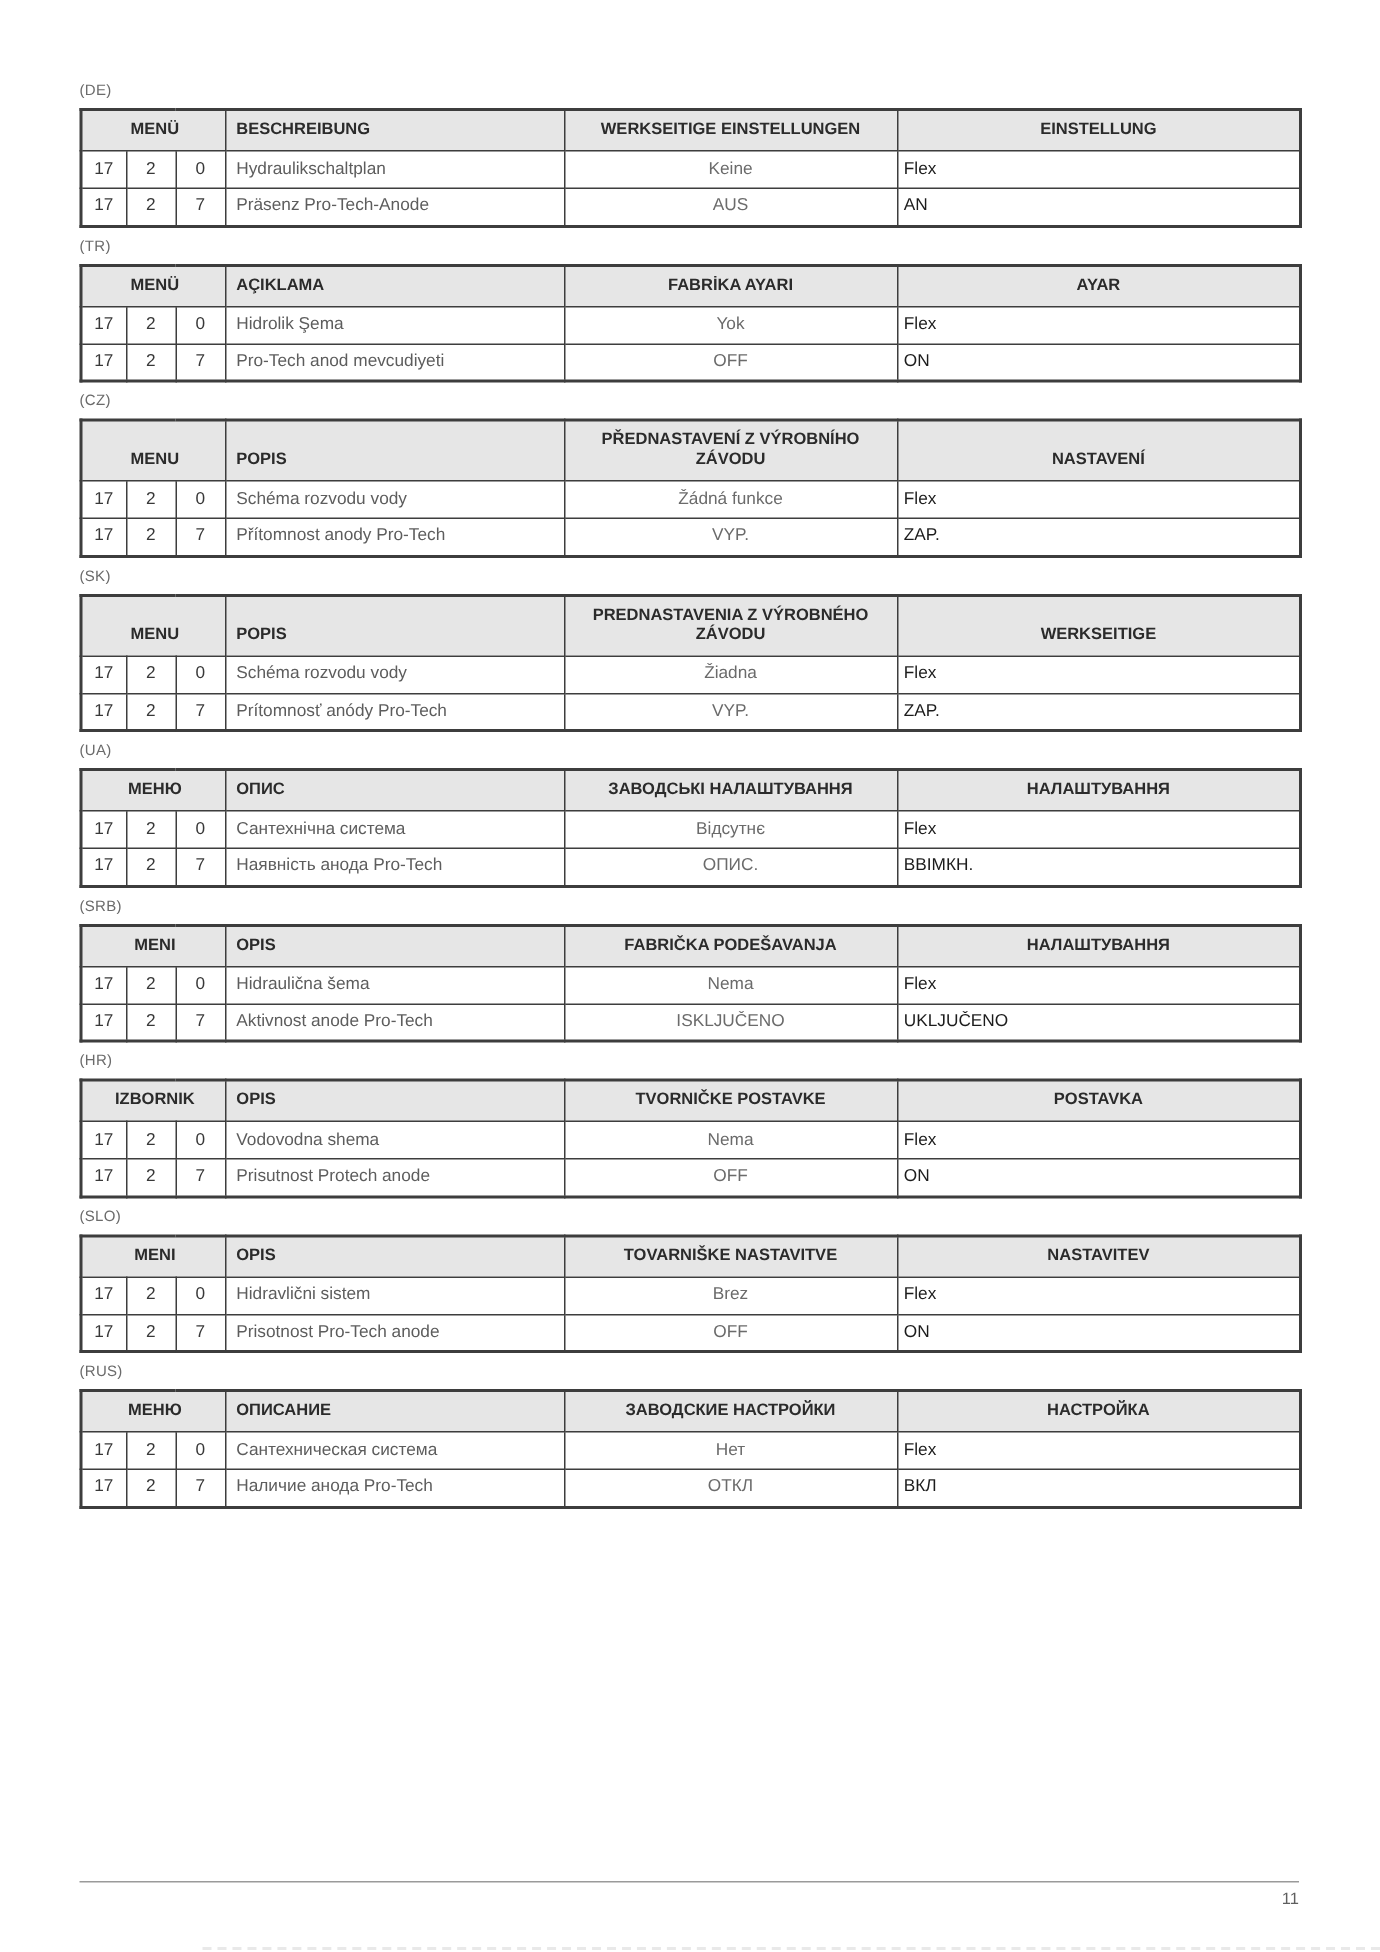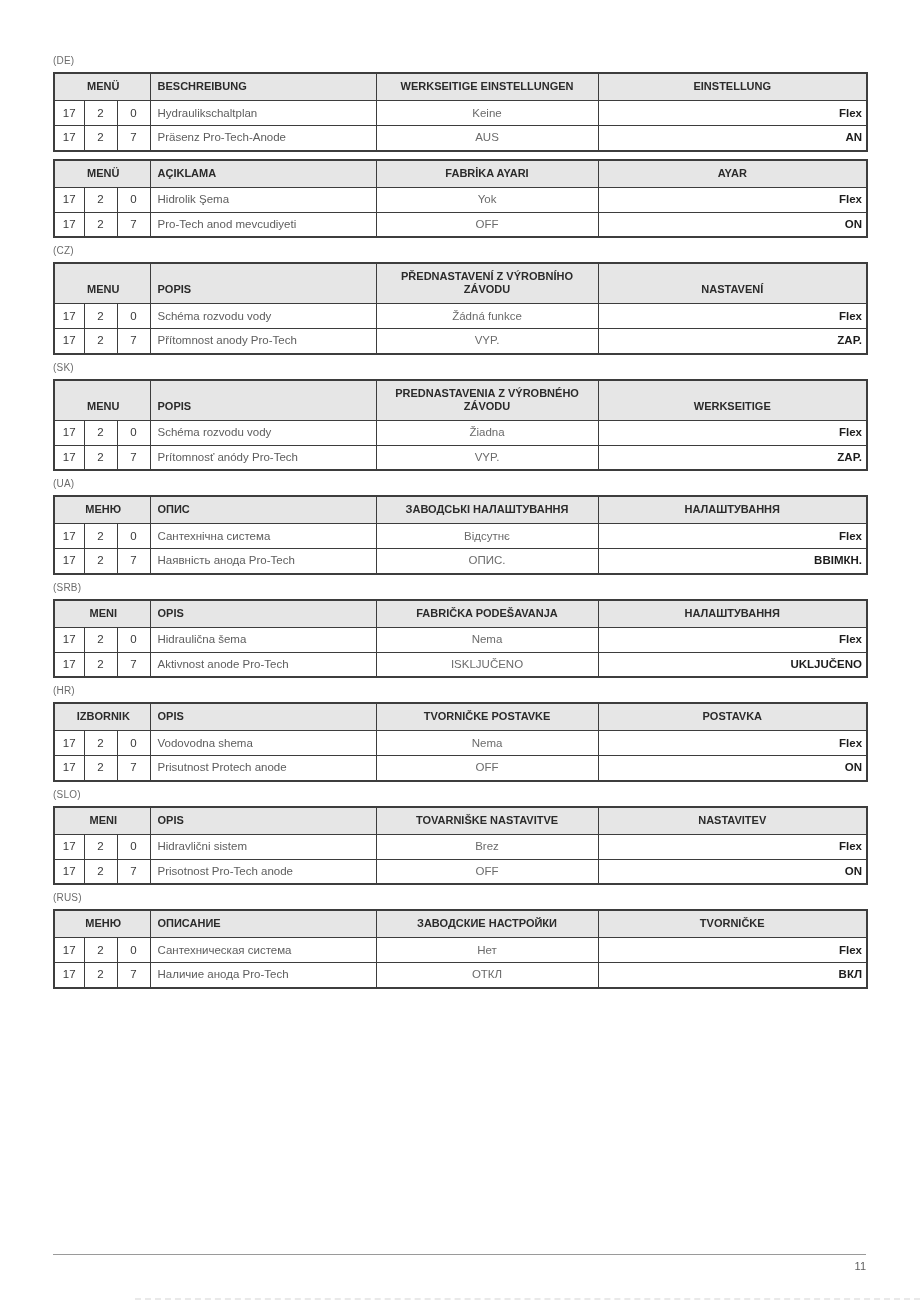--- a/index.html
+++ b/index.html
@@ -28,21 +28,21 @@
     vertical-align:bottom; padding:6px 4px 7px 4px; line-height:13px;
   }
   .th-menu  { text-align:center; padding-left:6px; }
   .th-desc  { text-align:left; padding-left:7px; }
   .th-center{ white-space:pre-line; }
 
   .td { font-size:11.5px; height:25px; padding:3px 4px; line-height:13px; background:#ffffff; }
   .td.num  { text-align:center; color:#383838; }
   .td.desc { text-align:left; padding-left:7px; color:#5d5d5d; }
   .td.fac  { text-align:center; color:#6b6b6b; }
-  .td.set  { text-align:right; color:#1c1c1c; font-weight:700; }
+  .td.set  { text-align:left; color:#1c1c1c; font-weight:400; }
 
   .footer { position:absolute; left:53px; right:54px; top:1254px; }
   .footer-rule { border-top:1px solid #9a9a9a; height:0; }
   .page-number {
     text-align:right; font-size:11px; color:#5f5f5f; margin-top:5px;
     line-height:13px;
   }
   .bottom-artifact {
     position:absolute; bottom:1px; left:135px; right:0; height:0;
     border-bottom:2px dashed #e9e9e9;
@@ -88,20 +88,21 @@
             <td class="td num">7</td>
             <td class="td desc">Präsenz Pro-Tech-Anode</td>
             <td class="td fac">AUS</td>
             <td class="td set">AN</td>
           </tr>
         </tbody>
       </table>
     </section>
 
     <section class="lang-block">
+      <div class="lang-label">(TR)</div>
       <table class="menu-table">
         <colgroup>
           <col style="width:30px">
             <col style="width:33px">
             <col style="width:33px">
           <col style="width:226px">
             <col style="width:222px">
             <col style="width:269px">
         </colgroup>
         <thead>
@@ -384,21 +385,21 @@
             <col style="width:33px">
           <col style="width:226px">
             <col style="width:222px">
             <col style="width:269px">
         </colgroup>
         <thead>
           <tr>
             <th colspan="3" class="th th-menu">МЕНЮ</th>
             <th class="th th-desc">ОПИСАНИЕ</th>
             <th class="th th-center">ЗАВОДСКИЕ НАСТРОЙКИ</th>
-            <th class="th th-center">TVORNIČKE</th>
+            <th class="th th-center">НАСТРОЙКА</th>
           </tr>
         </thead>
         <tbody>
           <tr>
             <td class="td num">17</td>
             <td class="td num">2</td>
             <td class="td num">0</td>
             <td class="td desc">Сантехническая система</td>
             <td class="td fac">Нет</td>
             <td class="td set">Flex</td>

